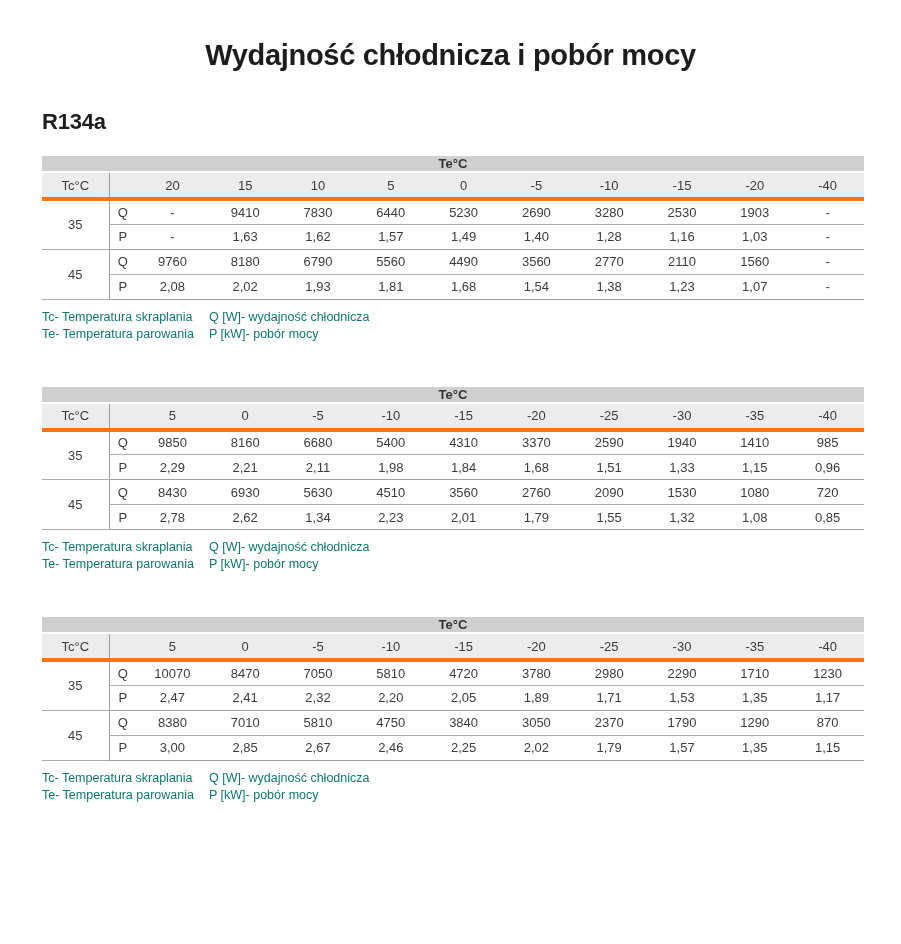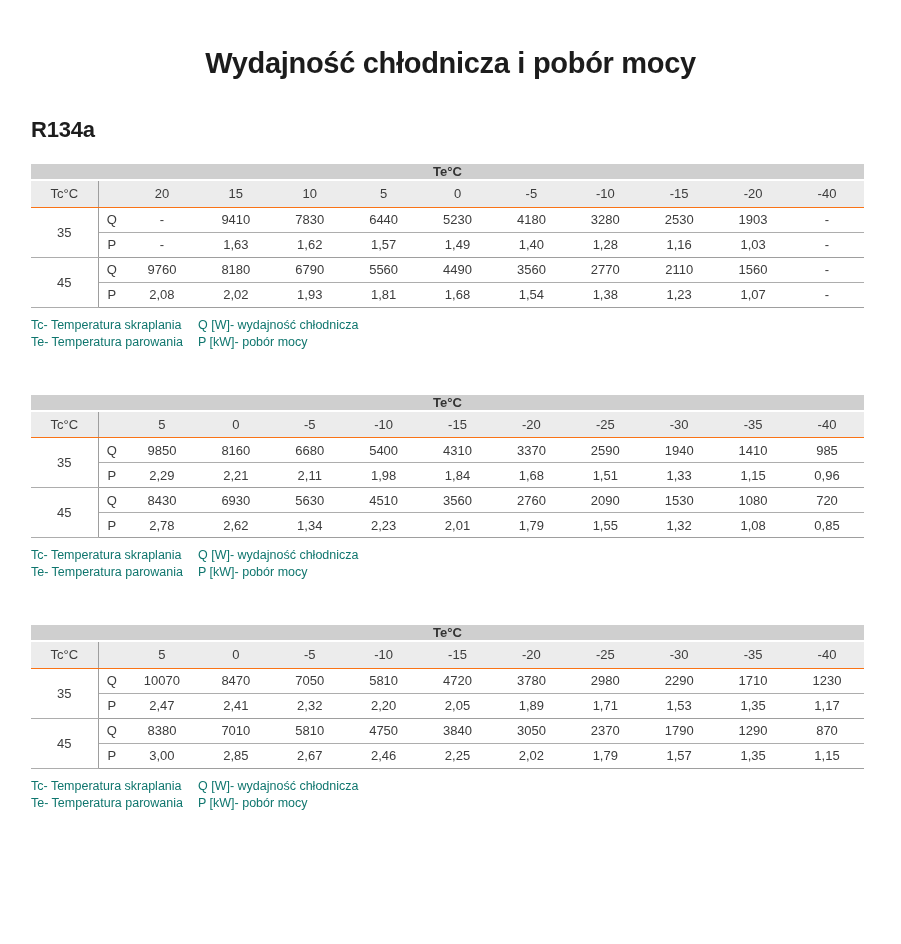--- a/index.html
+++ b/index.html
@@ -10,27 +10,27 @@
     --c-text:#3c3c3c;
   }
   *{box-sizing:border-box;}
   html,body{margin:0;padding:0;background:#ffffff;}
   body{
     width:901px;height:944px;overflow:hidden;
     font-family:"Liberation Sans","DejaVu Sans",sans-serif;
     color:var(--c-text);
   }
   .title{
-    margin:14px;padding:33px 0 0 0;
+    margin:6px;padding:33px 0 0 0;
     text-align:center;
     font-size:29px;font-weight:700;color:#1c1c1c;
     letter-spacing:-0.3px;
   }
   .sections{display:block;}
-  .section{margin-left:31px;margin-right:37px;margin-top:44px;}
+  .section{margin-left:42px;margin-right:37px;margin-top:44px;}
   .section:first-child{margin-top:37px;}
   .section h2{
     margin:0 0 21px 0;
     font-size:22px;font-weight:700;color:#1d1d1d;letter-spacing:-0.2px;
   }
   table.cap{
     width:100%;border-collapse:collapse;table-layout:fixed;
   }
   col.c-tc{width:67px;}
   col.c-qp{width:27px;}
@@ -39,21 +39,21 @@
     font-size:13px;font-weight:400;color:var(--c-text);
   }
   tr.hr1 th{
     background:var(--c-header-dark);
     height:14px;font-weight:700;color:#333333;
   }
   tr.hr2 th{
     background:var(--c-header-light);
     height:27px;
     border-top:2px solid #ffffff;
-    border-bottom:1px solid #f97316;
+    border-bottom:4px solid #f97316;
   }
   tr.hr2 th.tc-head{border-right:1px solid var(--c-line);}
   tbody td{height:25px;}
   td.tc-cell{border-right:1px solid var(--c-line);border-bottom:1px solid var(--c-line);}
   tr.q-row td{border-bottom:1px solid var(--c-line-light);}
   tr.p-row td{border-bottom:1px solid var(--c-line);}
   td.qp-label{font-weight:700;color:#2e2e2e;}
   .legend{
     margin-top:9px;
     display:grid;grid-template-columns:167px 1fr;
@@ -104,21 +104,21 @@
           </thead>
           <tbody>
             <tr class="q-row">
               <td class="tc-cell" rowspan="2">35</td>
               <td class="qp-label">Q</td>
               <td>-</td>
               <td>9410</td>
               <td>7830</td>
               <td>6440</td>
               <td>5230</td>
-              <td>4180</td>
+              <td>2690</td>
               <td>3280</td>
               <td>2530</td>
               <td>1903</td>
               <td>-</td>
             </tr>
             <tr class="p-row">
               <td class="qp-label">P</td>
               <td>-</td>
               <td>1,63</td>
               <td>1,62</td>

